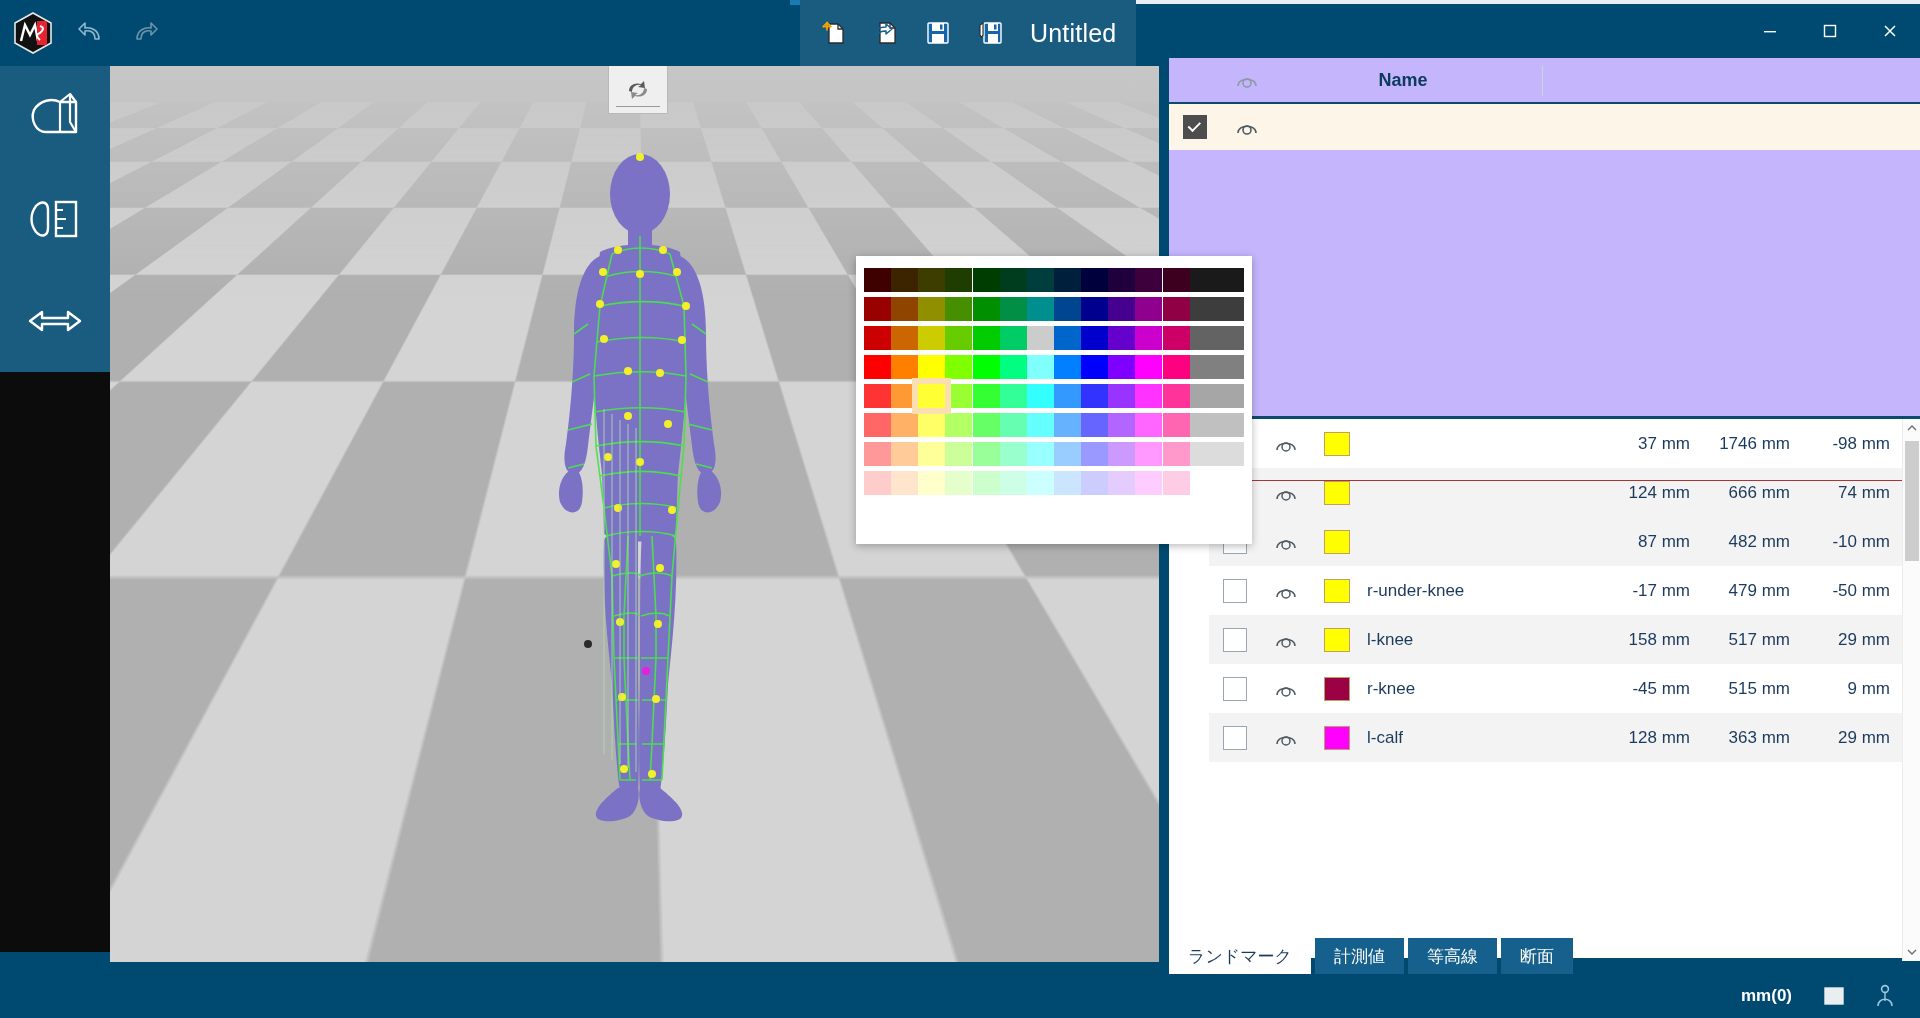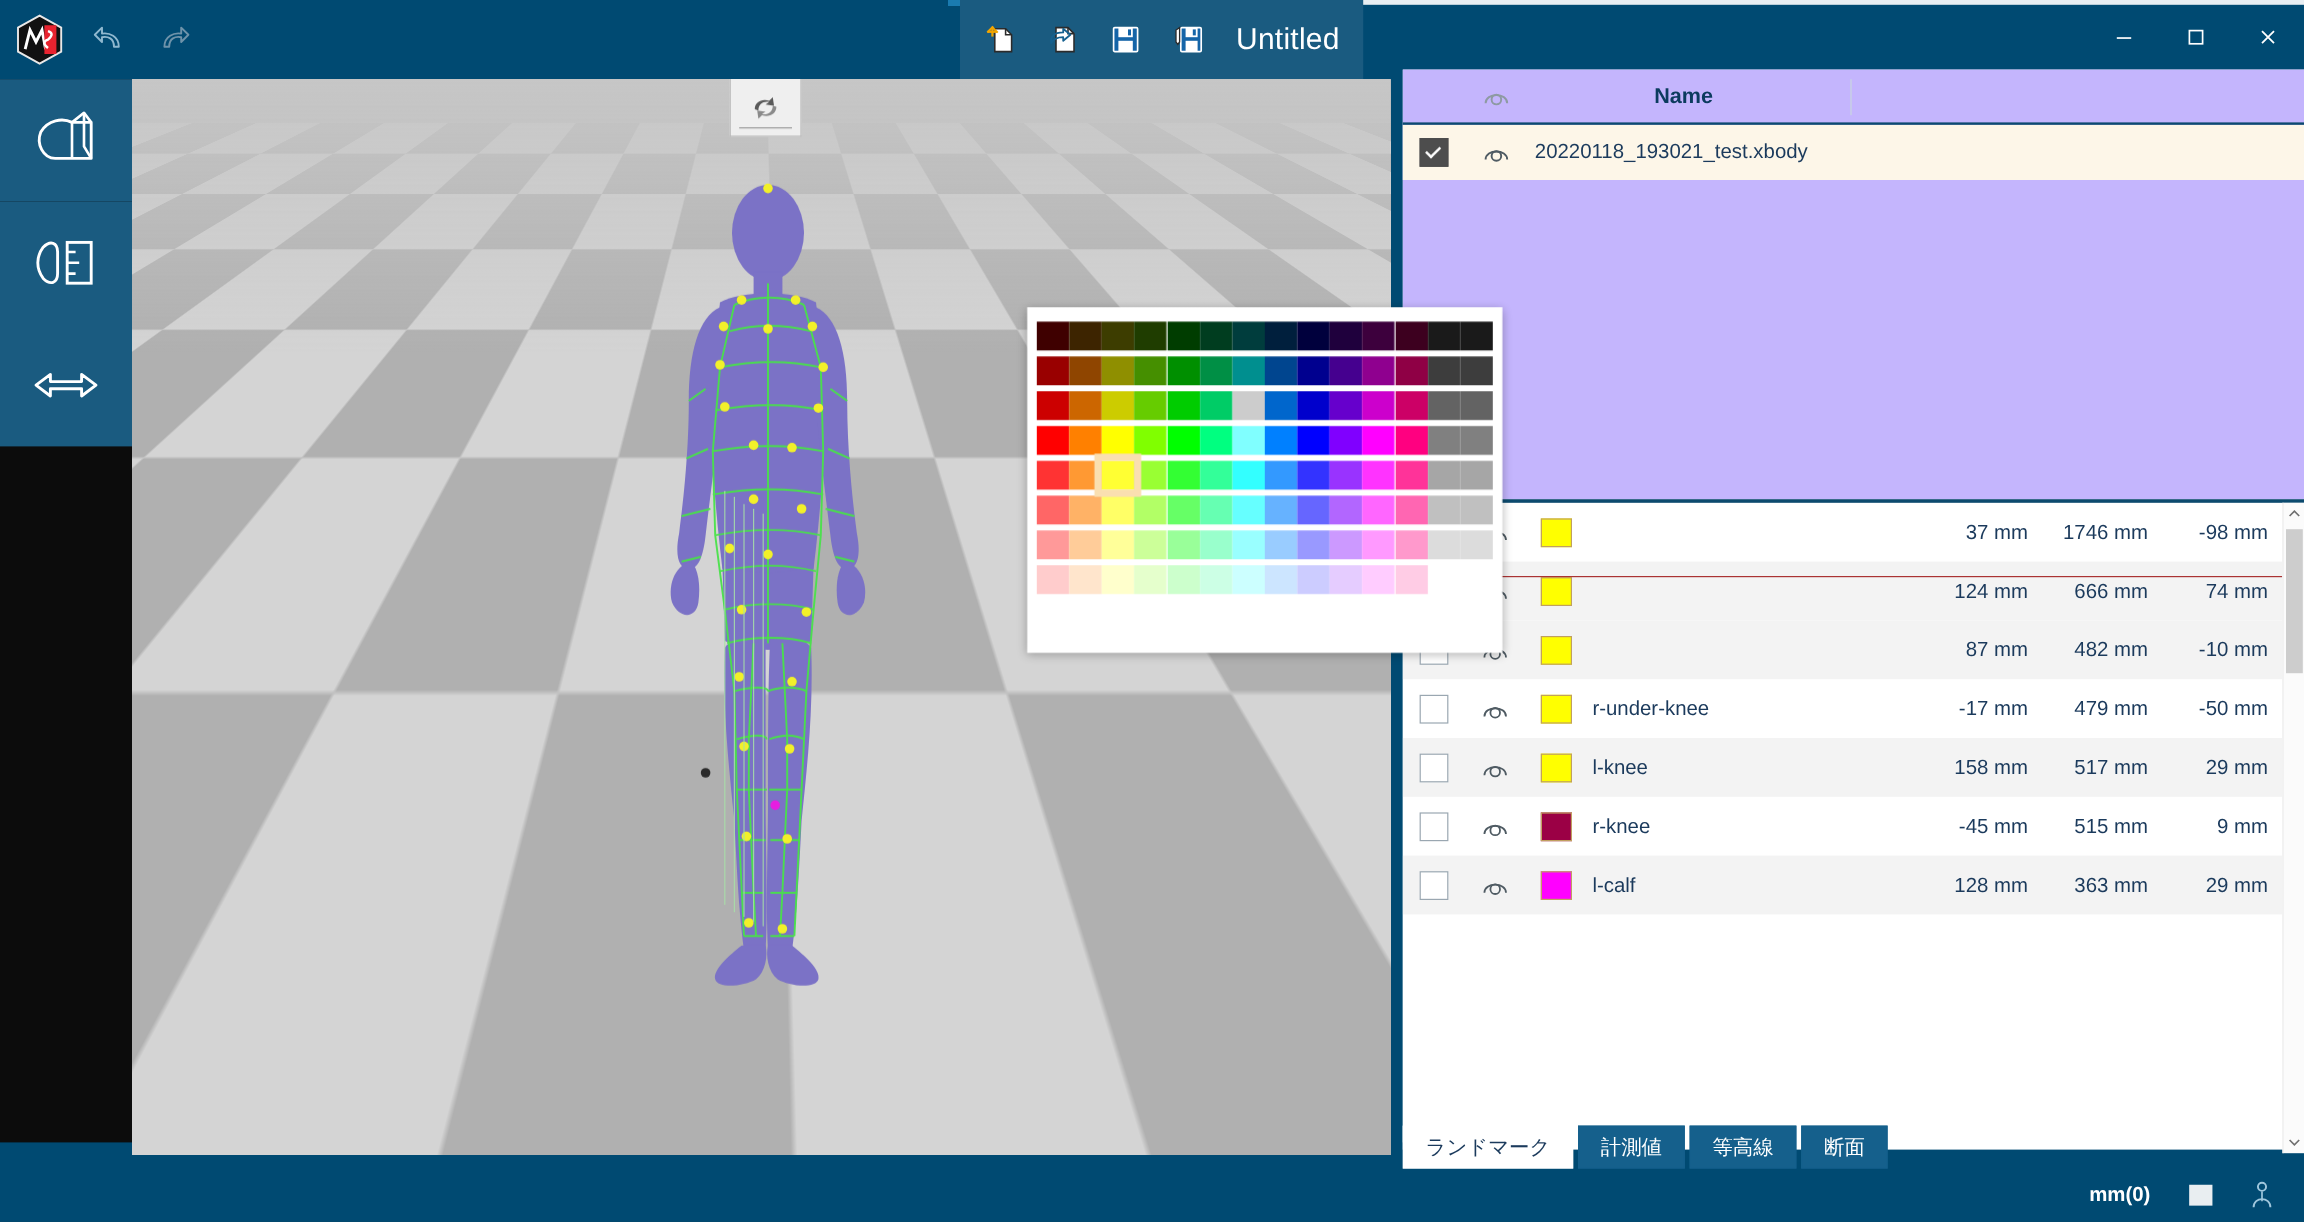--- a/index.html
+++ b/index.html
@@ -180,21 +180,21 @@
     transform: rotate(-45deg) translate(1px,-2px);
   }
 
   
   .tablewrap {
     position: absolute; left: 0; top: 358px;
     width: 751px; height: 542px;
     background: #fff;
     border-top: 3px solid #0c4a6e;
   }
-  .tbl-scroll { position: absolute; left: 0; top: 0; width: 733px; height: 542px; overflow: hidden; }
+  .tbl-scroll { position: absolute; left: 0; top: 0; width: 733px; height: 542px; overflow: hidden; padding-left: 40px; }
   .tbl-row {
     display: flex; align-items: center; height: 49px;
     font-size: 17px; color: #1b3a5c;
   }
   .tbl-row.alt { background: #f3f3f3; }
   .tbl-row .c-chk { width: 52px; display: flex; align-items: center; justify-content: center; }
   .tbl-row .c-eye { width: 50px; display: flex; align-items: center; justify-content: center; }
   .tbl-row .c-sw  { width: 52px; display: flex; align-items: center; justify-content: center; }
   .tbl-row .c-name{ flex: 1 1 auto; padding-left: 4px; }
   .tbl-row .c-num { width: 100px; text-align: right; padding-right: 12px; }
@@ -525,21 +525,20 @@
       <div class="fl-row">
         <div class="col-chk">
           <div class="chk on"></div>
         </div>
         <div class="col-eye">
           <svg width="26" height="18" viewBox="0 0 26 18">
             <path d="M4 15 C4 6 22 6 22 15" fill="none" stroke="#4f5b63" stroke-width="1.6"></path>
             <circle cx="13" cy="12" r="4" fill="none" stroke="#4f5b63" stroke-width="1.6"></circle>
           </svg>
         </div>
-        <div class="col-name">20220118_193021_test.xbody</div>
       </div>
     </div>
 
     <div class="tablewrap">
       <div class="tbl-scroll" id="tbl-scroll">
           <div class="tbl-row">
             <div class="c-chk">
               <div class="chk"></div>
             </div>
             <div class="c-eye">

